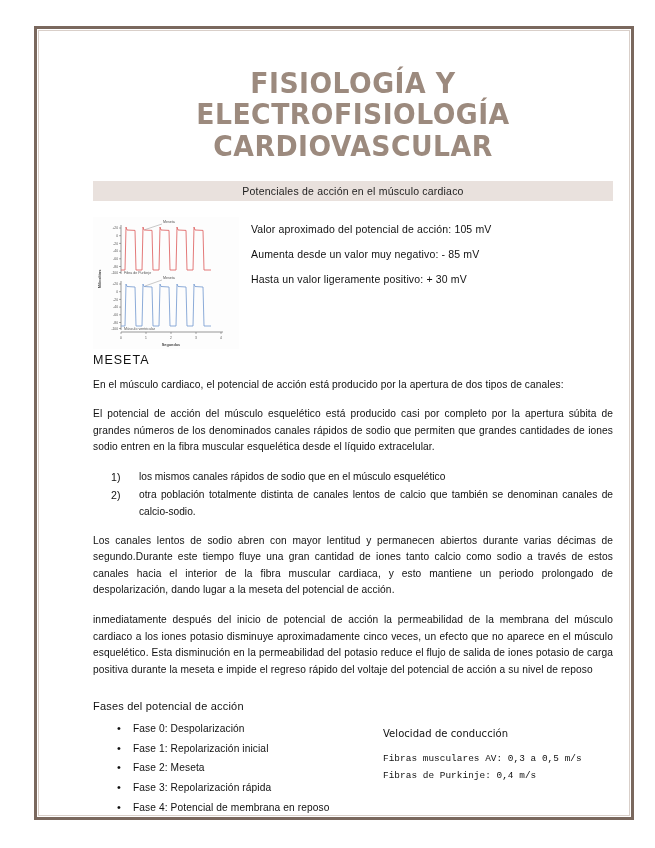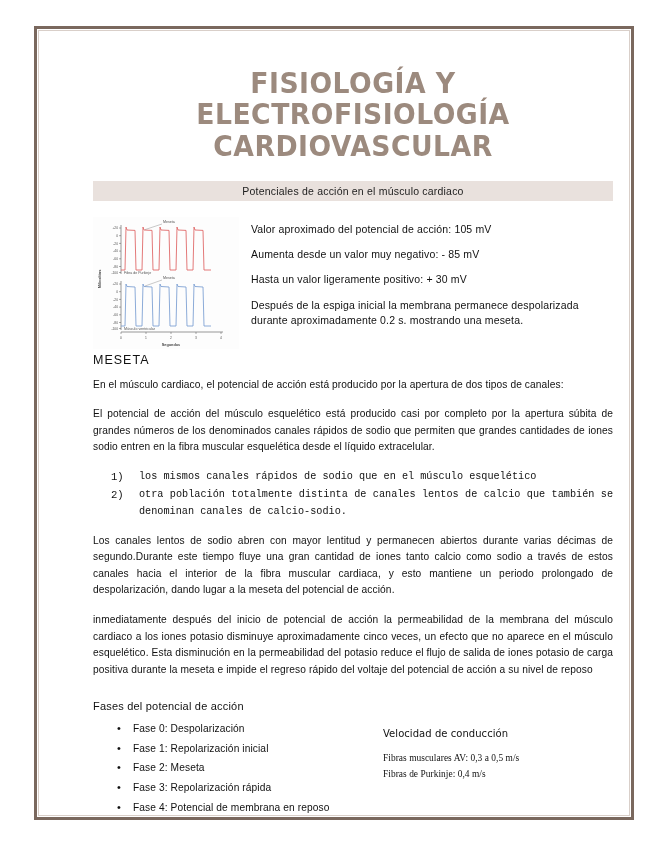--- a/index.html
+++ b/index.html
@@ -127,21 +127,20 @@
     font-size: 10.2px;
     line-height: 1.6;
     color: #111;
     margin: 0 0 13px 0;
     padding-left: 40px;
   }
   ol.numlist li {
     margin-bottom: 2px;
     padding-left: 6px;
     text-align: justify;
-    font-family: Liberation Mono, monospace;
   }
   ol.numlist { list-style-type: none; counter-reset: nl; }
   ol.numlist li { counter-increment: nl; position: relative; }
   ol.numlist li::before {
     content: counter(nl) ")";
     position: absolute;
     left: -22px;
     font-size: 10.6px;
   }
 
@@ -188,21 +187,21 @@
   }
 
   .vc-title {
     font-family: "DejaVu Sans", sans-serif;
     font-size: 10px;
     color: #111;
     margin-bottom: 14px;
     letter-spacing: 0.05px;
   }
   .vc-item {
-    font-family: Liberation Serif, serif;
+    font-family: Liberation Mono, monospace;
     font-size: 9.4px;
     color: #111;
     margin-bottom: 6px;
     letter-spacing: 0.05px;
   }
 
   
   .fig-label { font-size: 3.6px; fill: #555; font-family: "Liberation Sans", sans-serif; }
   .fig-tick  { font-size: 3.3px; fill: #555; font-family: "Liberation Sans", sans-serif; }
   .fig-axtitle { font-size: 3.8px; fill: #444; font-family: "Liberation Sans", sans-serif; font-weight: bold; }
@@ -304,21 +303,20 @@
           <text class="fig-axtitle" x="78" y="129" text-anchor="middle">Segundos</text>
 
           <text class="fig-axtitle" x="8" y="62" text-anchor="middle" transform="rotate(-90 8 62)">Milivoltios</text>
         </svg>
       </div>
 
       <div class="facts">
         <div class="fact">Valor aproximado del potencial de acción: 105 mV</div>
         <div class="fact">Aumenta desde un valor muy negativo: - 85 mV</div>
         <div class="fact">Hasta un valor ligeramente positivo: + 30 mV</div>
-        <div class="fact para">Después de la espiga inicial la membrana permanece despolarizada durante aproximadamente 0.2 s. mostrando una meseta.</div>
       </div>
     </div>
 
     <h2 class="section">MESETA</h2>
 
     <p class="body">En el músculo cardiaco, el potencial de acción está producido por la apertura de dos tipos de canales:</p>
     <p class="body">El potencial de acción del músculo esquelético está producido casi por completo por la apertura súbita de grandes números de los denominados canales rápidos de sodio que permiten que grandes cantidades de iones sodio entren en la fibra muscular esquelética desde el líquido extracelular.</p>
 
     <ol class="numlist">
       <li>los mismos canales rápidos de sodio que en el músculo esquelético</li>

